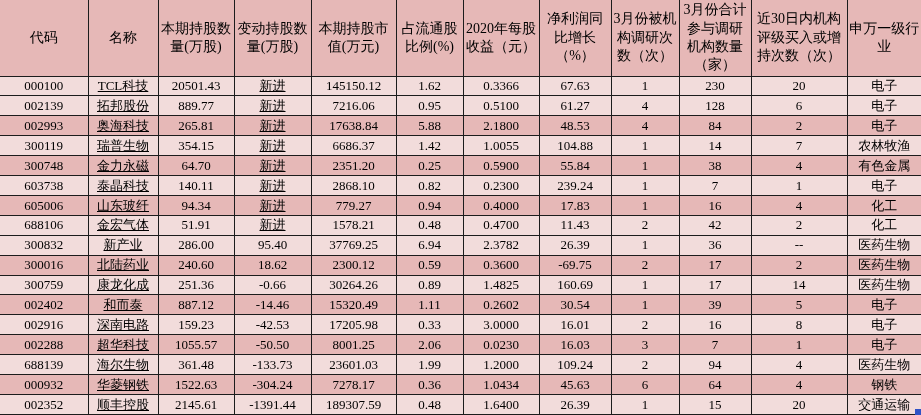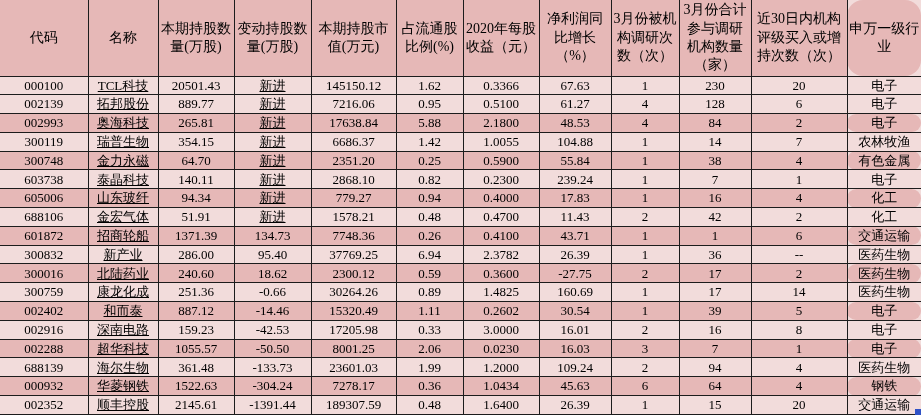--- a/index.html
+++ b/index.html
@@ -23,21 +23,21 @@
     overflow: hidden;
     color: #000;
   }
   thead th {
     border-top: 0;
     font-weight: normal;
     font-size: 14px;
     line-height: 1.3;
   }
   th:first-child, td:first-child { border-left: 0; }
-  th:last-child,  td:last-child  { border-right: 0; border-radius: 16px; }
+  th:last-child,  td:last-child  { border-right: 0; }
   thead tr { height: 76px; }
   tbody td { font-size: 13px; line-height: 1.05; white-space: nowrap; }
   tr.light td, thead.light th { background: var(--row-light, #F2DCDB); }
   tr.dark td   { background: var(--row-dark, #E6B8B7); }
   thead th     { background: var(--header-bg, #E6B8B7); }
   .u { text-decoration: underline; }
   .handle {
     position: absolute;
     right: 0; bottom: 0;
     width: 6px; height: 6px;
@@ -185,34 +185,20 @@
           <td class="u">新进</td>
           <td>1578.21</td>
           <td>0.48</td>
           <td>0.4700</td>
           <td>11.43</td>
           <td>2</td>
           <td>42</td>
           <td>2</td>
           <td>化工</td>
         </tr>
-        <tr class="dark">
-          <td>601872</td>
-          <td class="u">招商轮船</td>
-          <td>1371.39</td>
-          <td>134.73</td>
-          <td>7748.36</td>
-          <td>0.26</td>
-          <td>0.4100</td>
-          <td>43.71</td>
-          <td>1</td>
-          <td>1</td>
-          <td>6</td>
-          <td>交通运输</td>
-        </tr>
         <tr class="light">
           <td>300832</td>
           <td class="u">新产业</td>
           <td>286.00</td>
           <td>95.40</td>
           <td>37769.25</td>
           <td>6.94</td>
           <td>2.3782</td>
           <td>26.39</td>
           <td>1</td>
@@ -221,21 +207,21 @@
           <td>医药生物</td>
         </tr>
         <tr class="dark">
           <td>300016</td>
           <td class="u">北陆药业</td>
           <td>240.60</td>
           <td>18.62</td>
           <td>2300.12</td>
           <td>0.59</td>
           <td>0.3600</td>
-          <td>-27.75</td>
+          <td>-69.75</td>
           <td>2</td>
           <td>17</td>
           <td>2</td>
           <td>医药生物</td>
         </tr>
         <tr class="light">
           <td>300759</td>
           <td class="u">康龙化成</td>
           <td>251.36</td>
           <td>-0.66</td>

